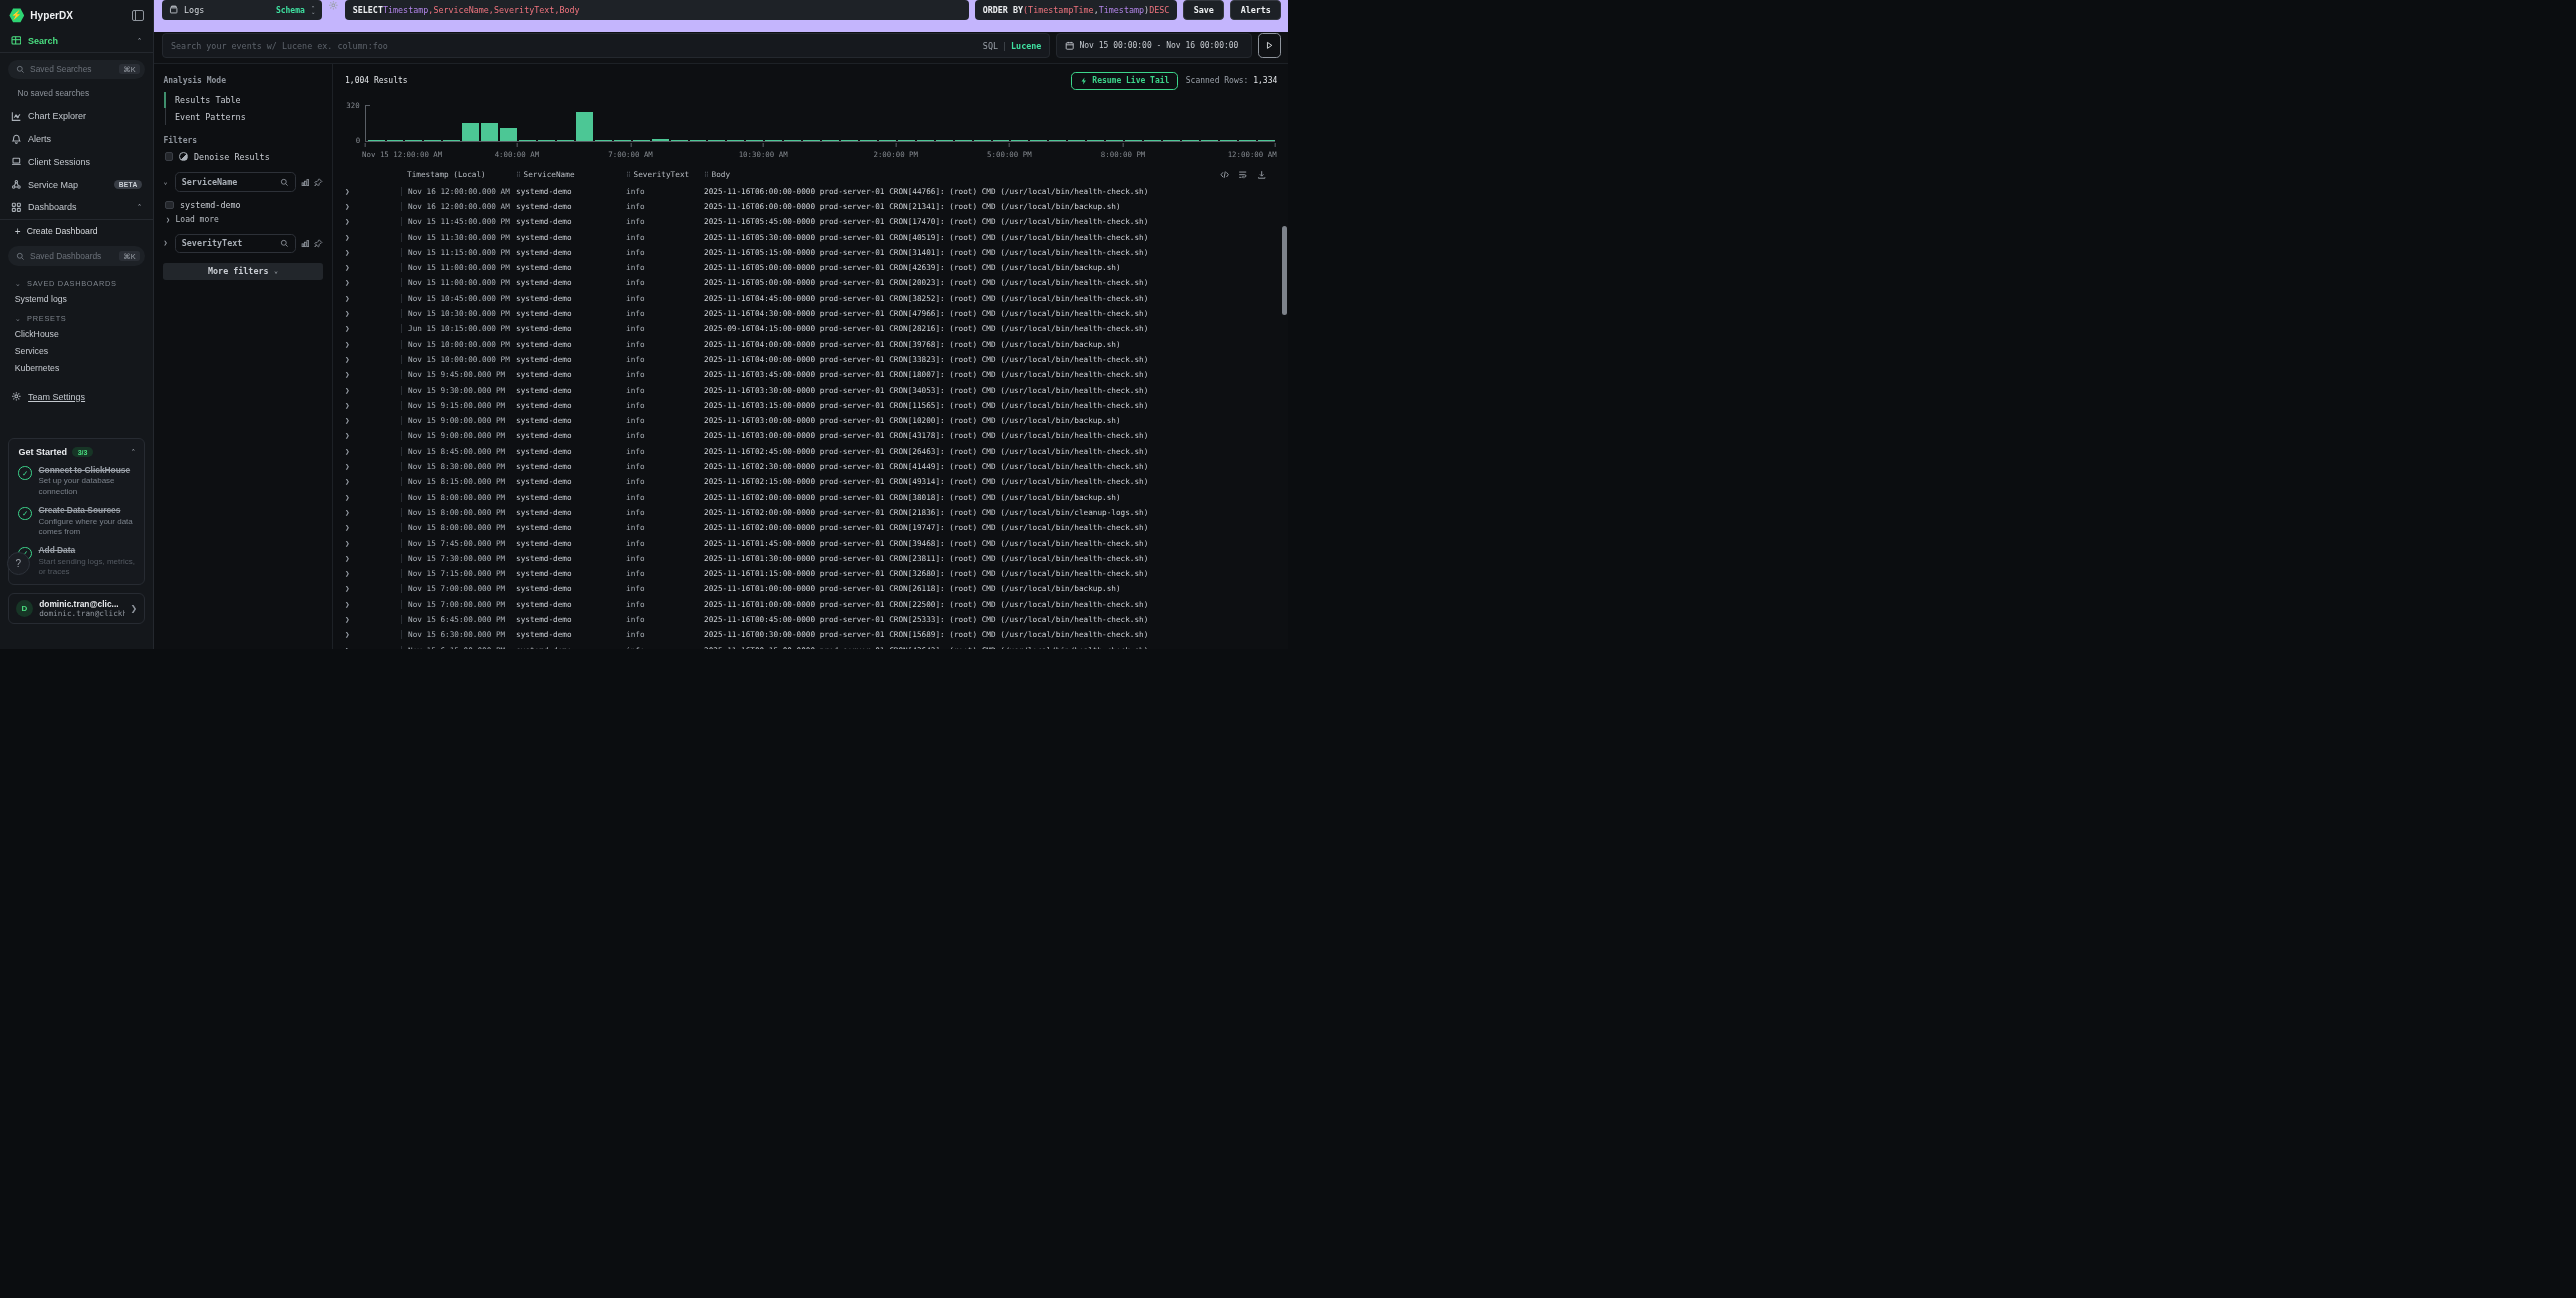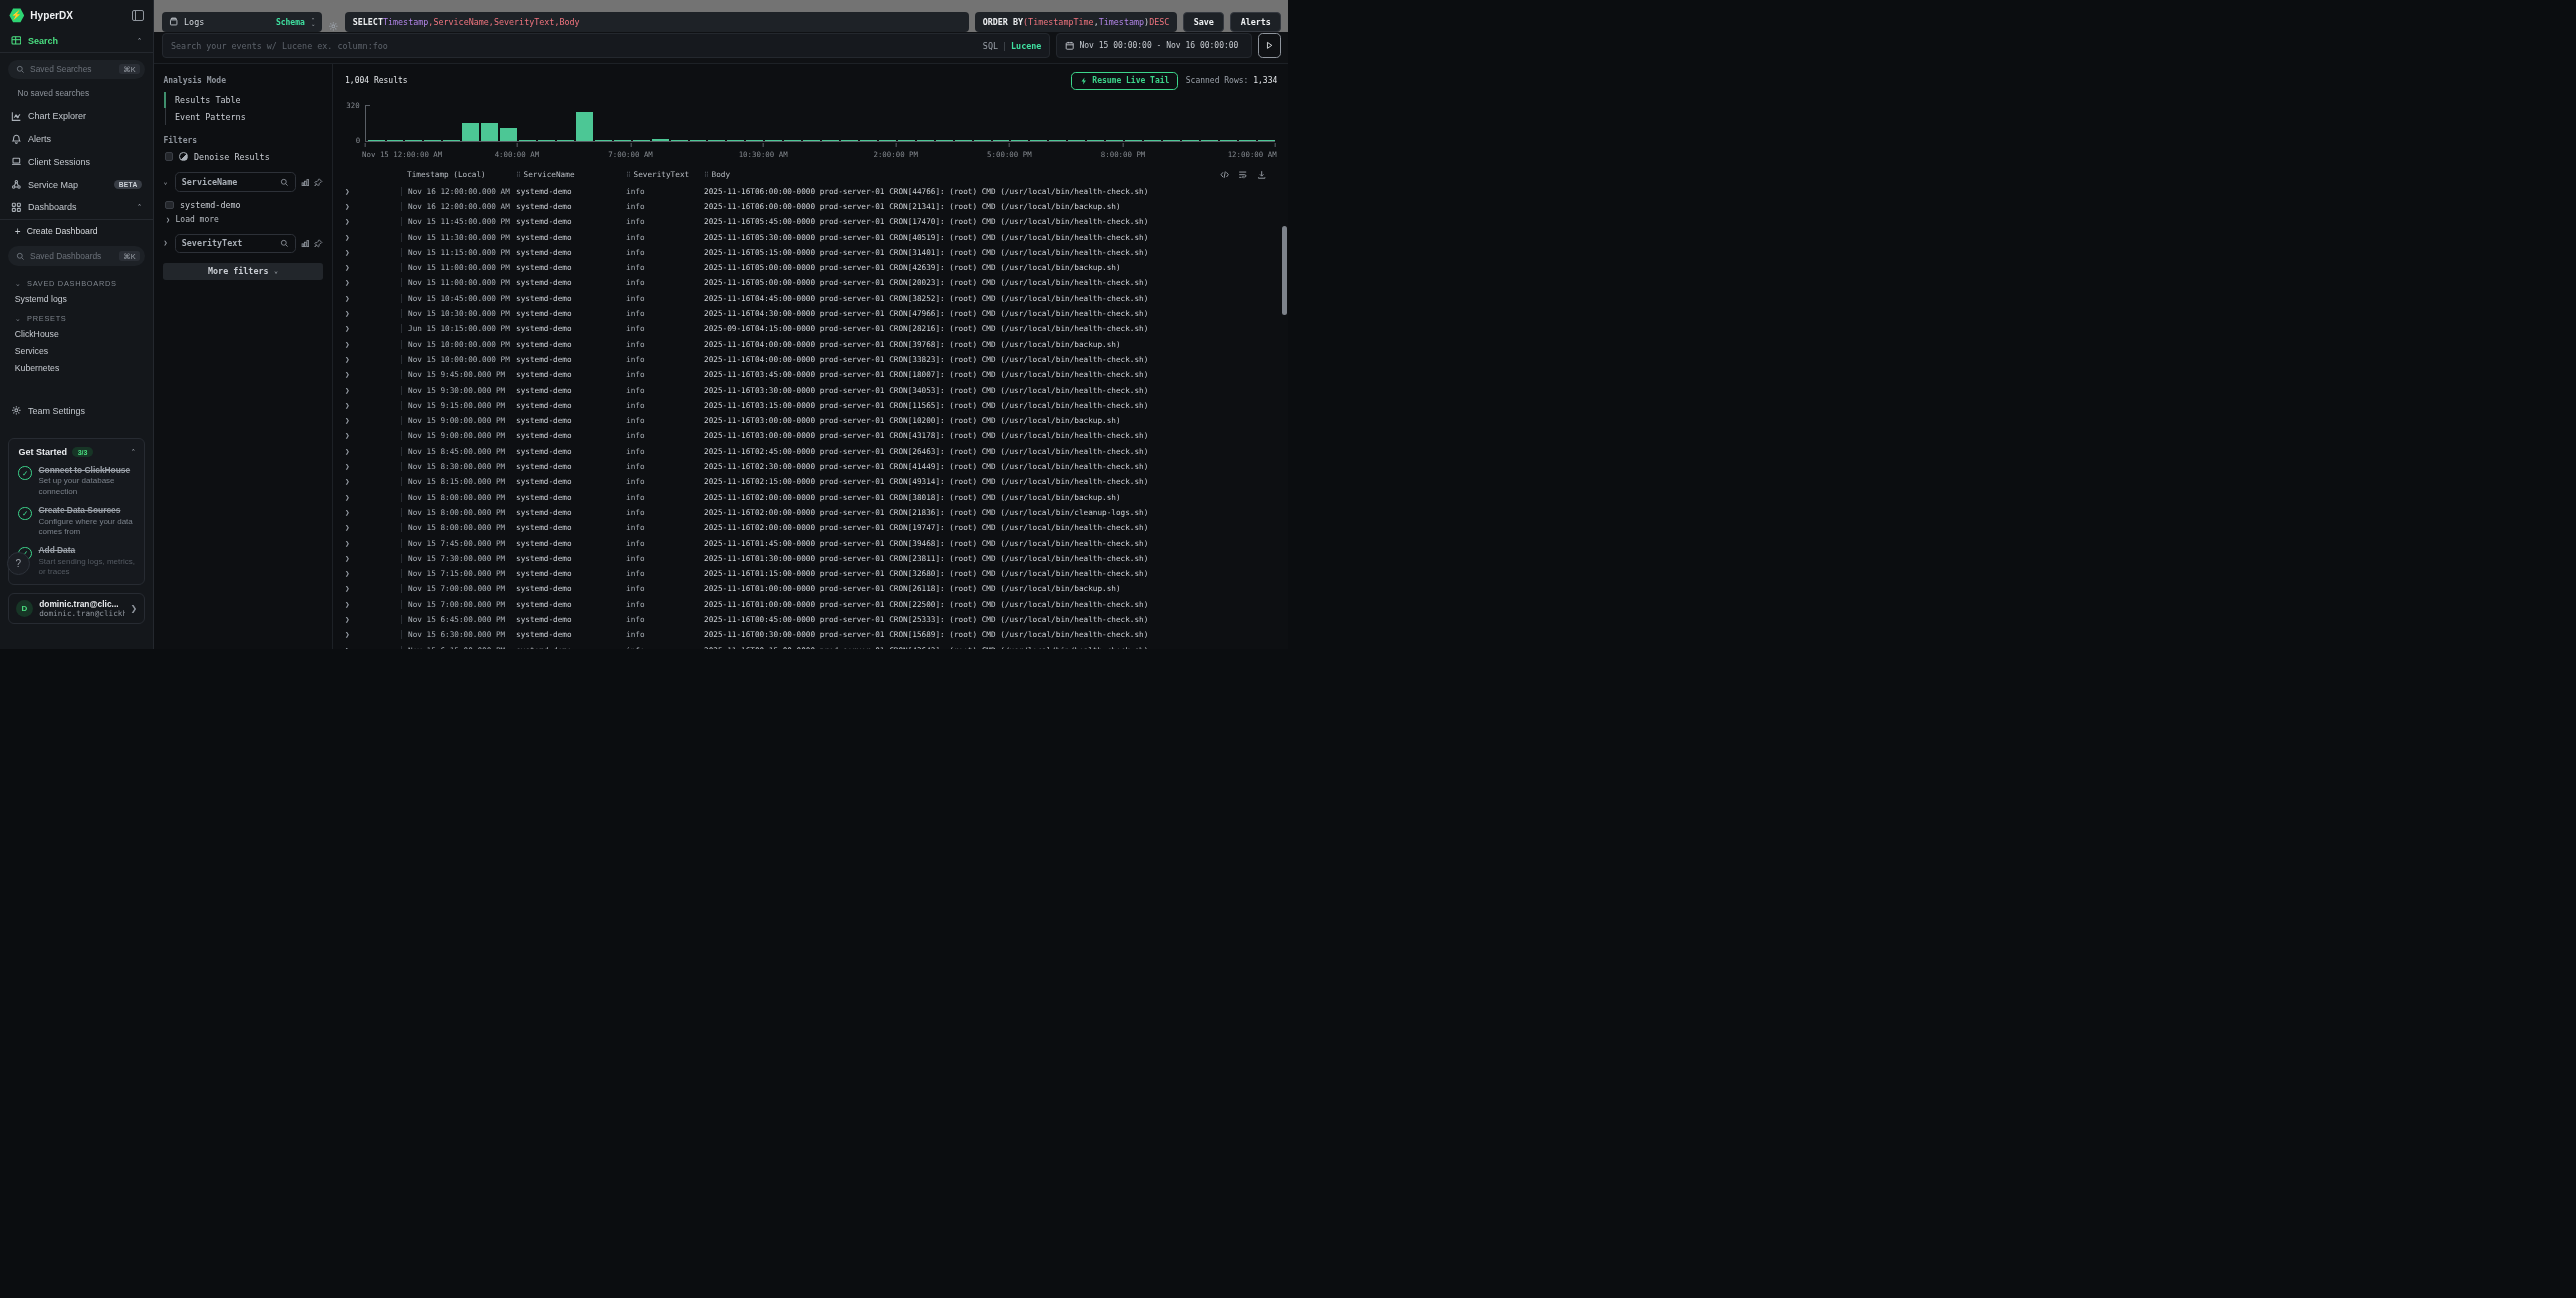--- a/index.html
+++ b/index.html
@@ -22,42 +22,42 @@
   .badge-beta { margin-left:auto; background:#383d45; color:#cdd2d8; font-size:6.7px; font-weight:bold; padding:1.3px 4.7px; border-radius:6px; letter-spacing:0.3px; }
   .divider { height:0.7px; background:#24282e; }
   .pill-input { margin:6.7px 8px; background:#1d2126; border-radius:10px; height:19.5px; display:flex; align-items:center; padding:0 5.4px 0 8px; gap:5.4px; }
   .pill-input .ph { color:#6c727a; font-size:8.4px; flex:1; }
   .kbd { background:#2a2e35; color:#9aa0a8; border-radius:2.7px; font-size:7.4px; padding:0.7px 4px; }
   .muted-line { color:#8f959d; font-size:8.4px; padding:2.7px 10.7px 6.7px 17.5px; }
   .create-dash { display:flex; align-items:center; gap:6px; color:#d7dade; font-size:8.7px; padding:6.7px 10.7px 2.7px 14.8px; }
   .create-dash .plus { font-size:10px; color:#c3c8ce; }
   .section-label { display:flex; align-items:center; gap:5.4px; color:#7f858d; font-size:7.4px; letter-spacing:0.7px; padding:6.7px 10.7px 2.7px 14.8px; }
   .tree-item { color:#c9cdd3; font-size:8.7px; padding:3.4px 10.7px 3.4px 14.8px; cursor:pointer; }
-  .team { margin-top:23px; }
+  .team { margin-top:9px;text-decoration:underline; }
   .sb-spacer { flex:1; }
   .gs-card { margin:0 8px 5.4px 8px; border:0.7px solid #272b32; background:#16191e; border-radius:6px; padding:8px 8px 6.7px 9.4px; }
   .gs-head { display:flex; align-items:center; gap:5.4px; }
   .gs-title { font-weight:bold; color:#e8eaed; font-size:9px; }
   .gs-pill { background:#173526; color:#4ade80; font-size:7px; font-weight:bold; padding:1.3px 5.4px; border-radius:6px; }
   .gs-head .chev { margin-left:auto; color:#8f959d; font-size:6.7px; }
   .gs-item { display:flex; gap:6.7px; margin-top:8px; }
   .gs-check { width:13.4px; height:13.4px; border:1px solid #3dd68c; border-radius:50%; color:#3dd68c; font-size:7.4px; display:flex; align-items:center; justify-content:center; flex:none; margin-top:1.3px; }
   .gs-item-title { color:#9aa0a8; font-weight:bold; font-size:8.4px; text-decoration:line-through; }
   .gs-item-desc { color:#7b828b; font-size:8px; margin-top:1.3px; line-height:1.3; }
   .gs-item.faded .gs-item-desc { color:#555b63; }
   .help-bubble { position:absolute; left:6.7px; bottom:74px; width:23px; height:23px; border-radius:50%; background:#1b1e24; border:0.7px solid #2d323a; color:#9aa0a8; font-size:10px; display:flex; align-items:center; justify-content:center; z-index:3; }
   .user-chip { margin:2.7px 8px 25.5px 8px; border:0.7px solid #272b32; border-radius:6px; padding:4.7px 6.7px; display:flex; align-items:center; gap:6px; }
   .avatar { width:17.5px; height:17.5px; border-radius:50%; background:#173526; color:#4ade80; font-weight:bold; font-size:8px; display:flex; align-items:center; justify-content:center; flex:none; }
   .user-name { font-weight:bold; font-size:8.4px; color:#e8eaed; white-space:nowrap; }
   .user-mail { font-size:7.7px; color:#8f959d; white-space:nowrap; }
   .user-chev { margin-left:auto; color:#8f959d; font-size:8px; }
 
   
   .main { flex:1; display:flex; flex-direction:column; min-width:0; }
-  .topbar { height:32px; display:flex; align-items:flex-end; padding:0 6.7px 0 8px; gap:6px; background:#737373; }
+  .topbar { height:32px; display:flex; align-items:flex-start; padding:0 6.7px 0 8px; gap:6px; background:#c4b5fd; }
   .source-box { width:160px; height:20px; background:#1e2227; border-radius:4px; display:flex; align-items:center; padding:0 6.7px; gap:6px; font-size:8.4px; }
   .source-box .src-label { color:#d3d7dc; font-family:"DejaVu Sans Mono",monospace; }
   .schema-lbl { margin-left:auto; color:#3fe0a0; font-family:"DejaVu Sans Mono",monospace; font-weight:bold; font-size:8px; }
   .updown { color:#8f959d; font-size:5.4px; line-height:.8; display:flex; flex-direction:column; }
   .icon-btn { color:#9aa0a8; display:flex; align-items:center; }
   .icon-btn svg { width:10.7px; height:10.7px; stroke:#9aa0a8; fill:none; stroke-width:1.5; }
   .query-box { flex:1; height:20px; background:#1e2227; border-radius:4px; display:flex; align-items:center; padding:0 8px; font-family:"DejaVu Sans Mono",monospace; font-size:8.4px; white-space:nowrap; overflow:hidden; }
   .orderby-box { height:20px; background:#1e2227; border-radius:4px; display:flex; align-items:center; padding:0 8px; font-family:"DejaVu Sans Mono",monospace; font-size:8.4px; white-space:nowrap; }
   .q-kw { color:#eceef0; font-weight:bold; }
   .q-purple { color:#b285e8; }

